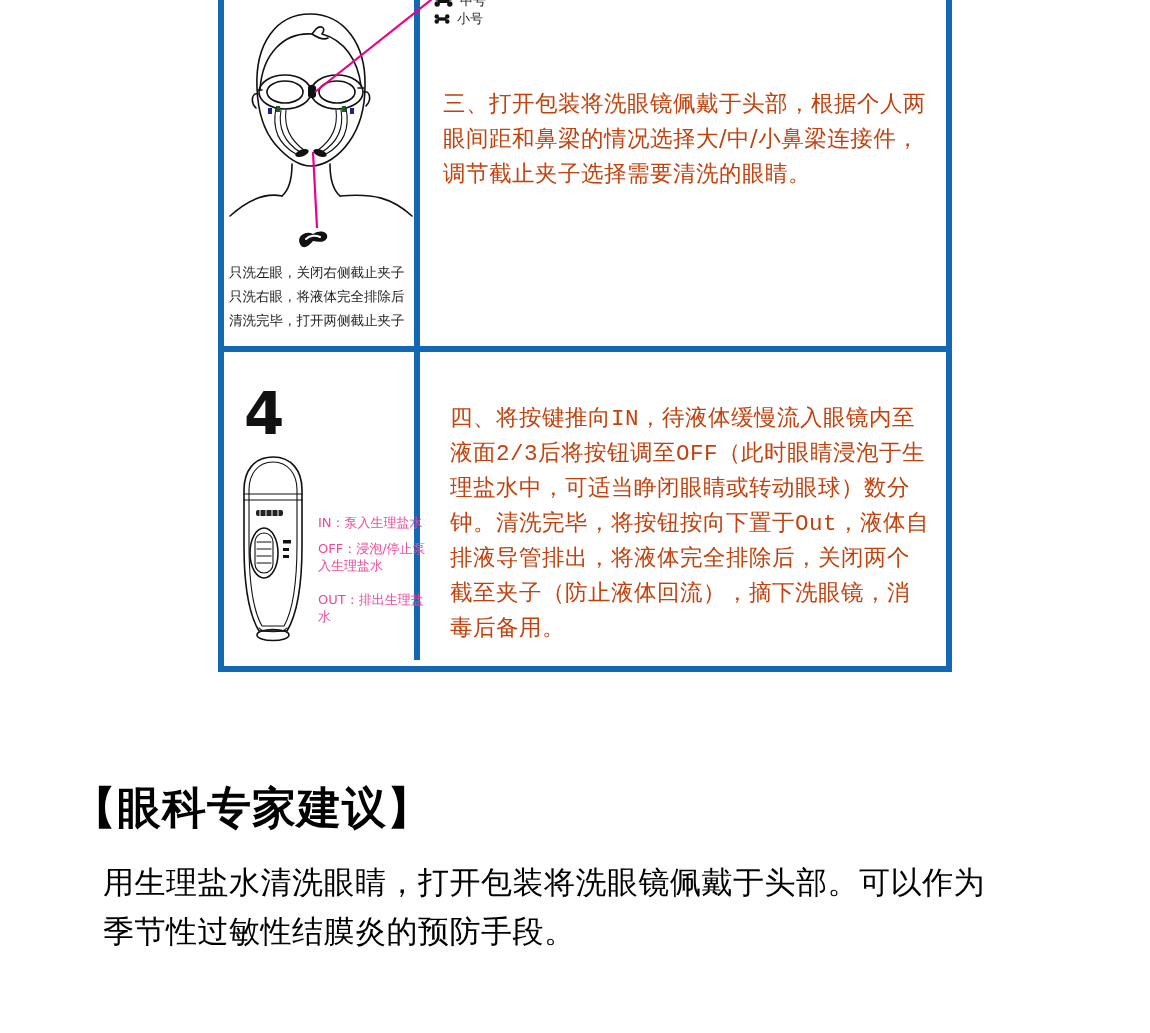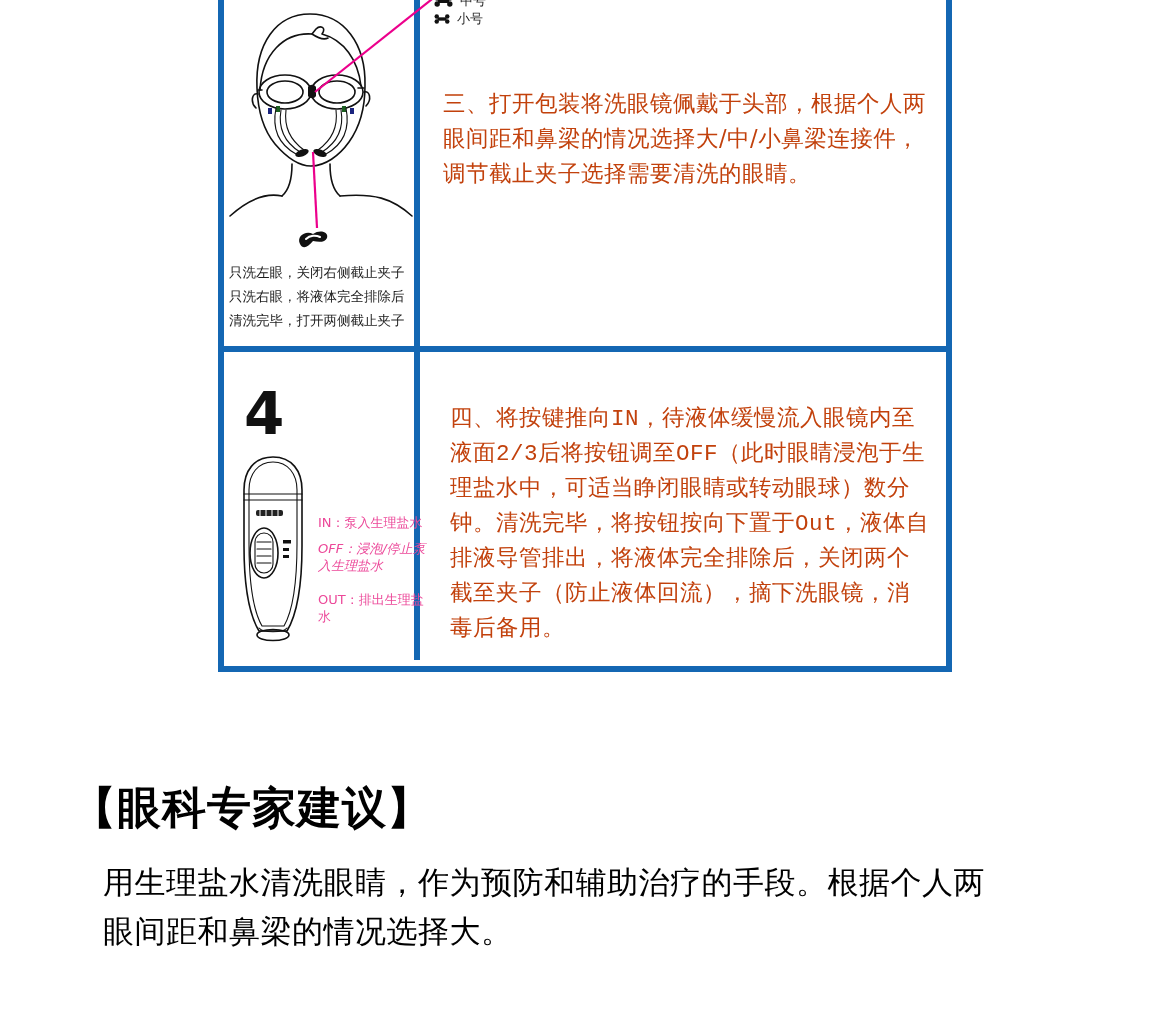--- a/index.html
+++ b/index.html
@@ -38,21 +38,21 @@
   .step4-text { margin:50px 14px 0 30px;font-family:Liberation Mono, monospace; }
 
   
   .step-number { position:absolute; left:20px; top:28px; font-size:58px;
     font-weight:700; color:#111; font-family:"DejaVu Sans","Liberation Sans",sans-serif; }
   .device-fig { position:absolute; left:12px; top:102px; }
   .device-labels { position:absolute; left:81px; top:162px; width:116px;
     font-size:13px; line-height:17px; color:#ec4899;margin-left:13px; }
   .device-labels .dl { margin-bottom:9px; }
   .device-labels .dl.nowrap { white-space:nowrap; }
-  .device-labels .dl:nth-child(2) { margin-bottom:17px;font-style:italic; }
+  .device-labels .dl:nth-child(2) { margin-bottom:17px; }
 
   
   .callouts { position:absolute; left:-6px; top:0; width:734px; height:672px;
     pointer-events:none; }
 
   
   .advice-heading {
     position:absolute; left:72px; top:779px;
     font-size:44px; font-weight:700; color:#000000; letter-spacing:1px;
   }
@@ -200,15 +200,15 @@
       </div>
     </div>
 
     <svg class="callouts" width="734" height="672" viewBox="0 0 734 672">
       <line x1="228" y1="-12" x2="97" y2="92" stroke="#ec008c" stroke-width="2.2"></line>
       <line x1="95" y1="152" x2="99" y2="228" stroke="#ec008c" stroke-width="2.2"></line>
     </svg>
   </div>
 
   <h2 class="advice-heading">【眼科专家建议】</h2>
-  <p class="advice-body">用生理盐水清洗眼睛，作为预防和辅助治疗的手段。根据个人两眼间距和鼻梁的情况选择大。</p>
+  <p class="advice-body">用生理盐水清洗眼睛，打开包装将洗眼镜佩戴于头部。可以作为季节性过敏性结膜炎的预防手段。</p>
 
 </div>
 
 </body></html>

